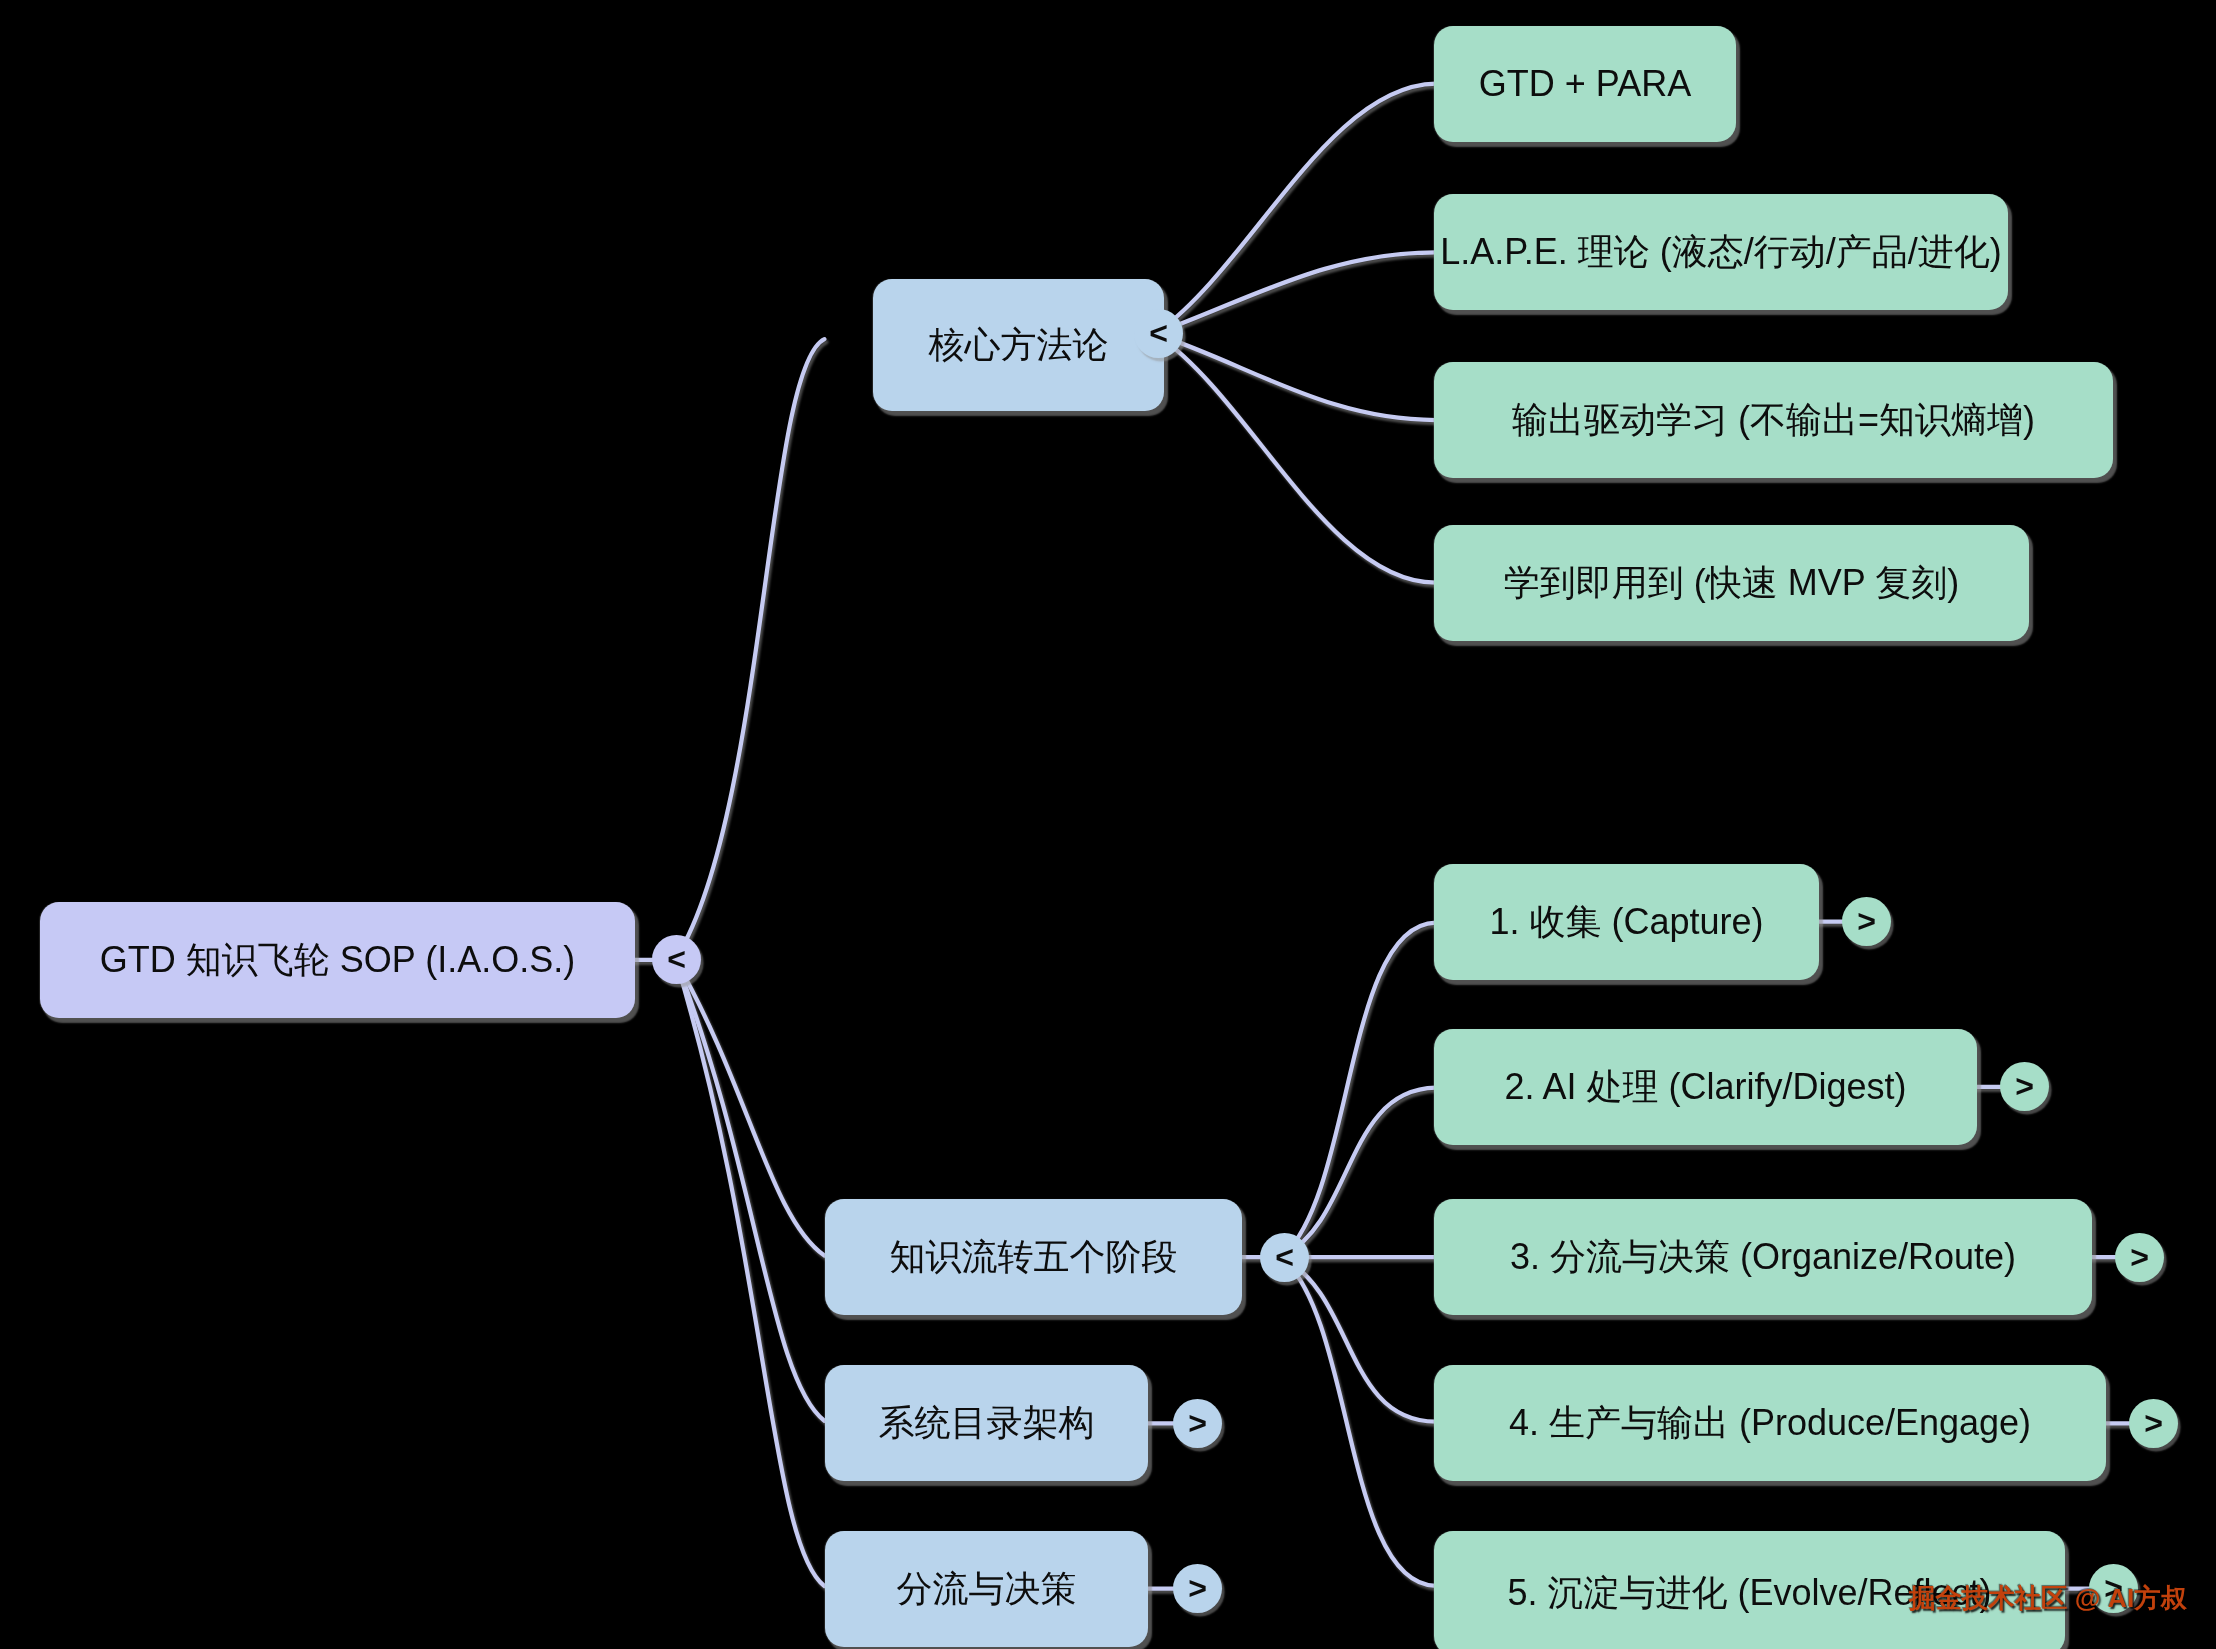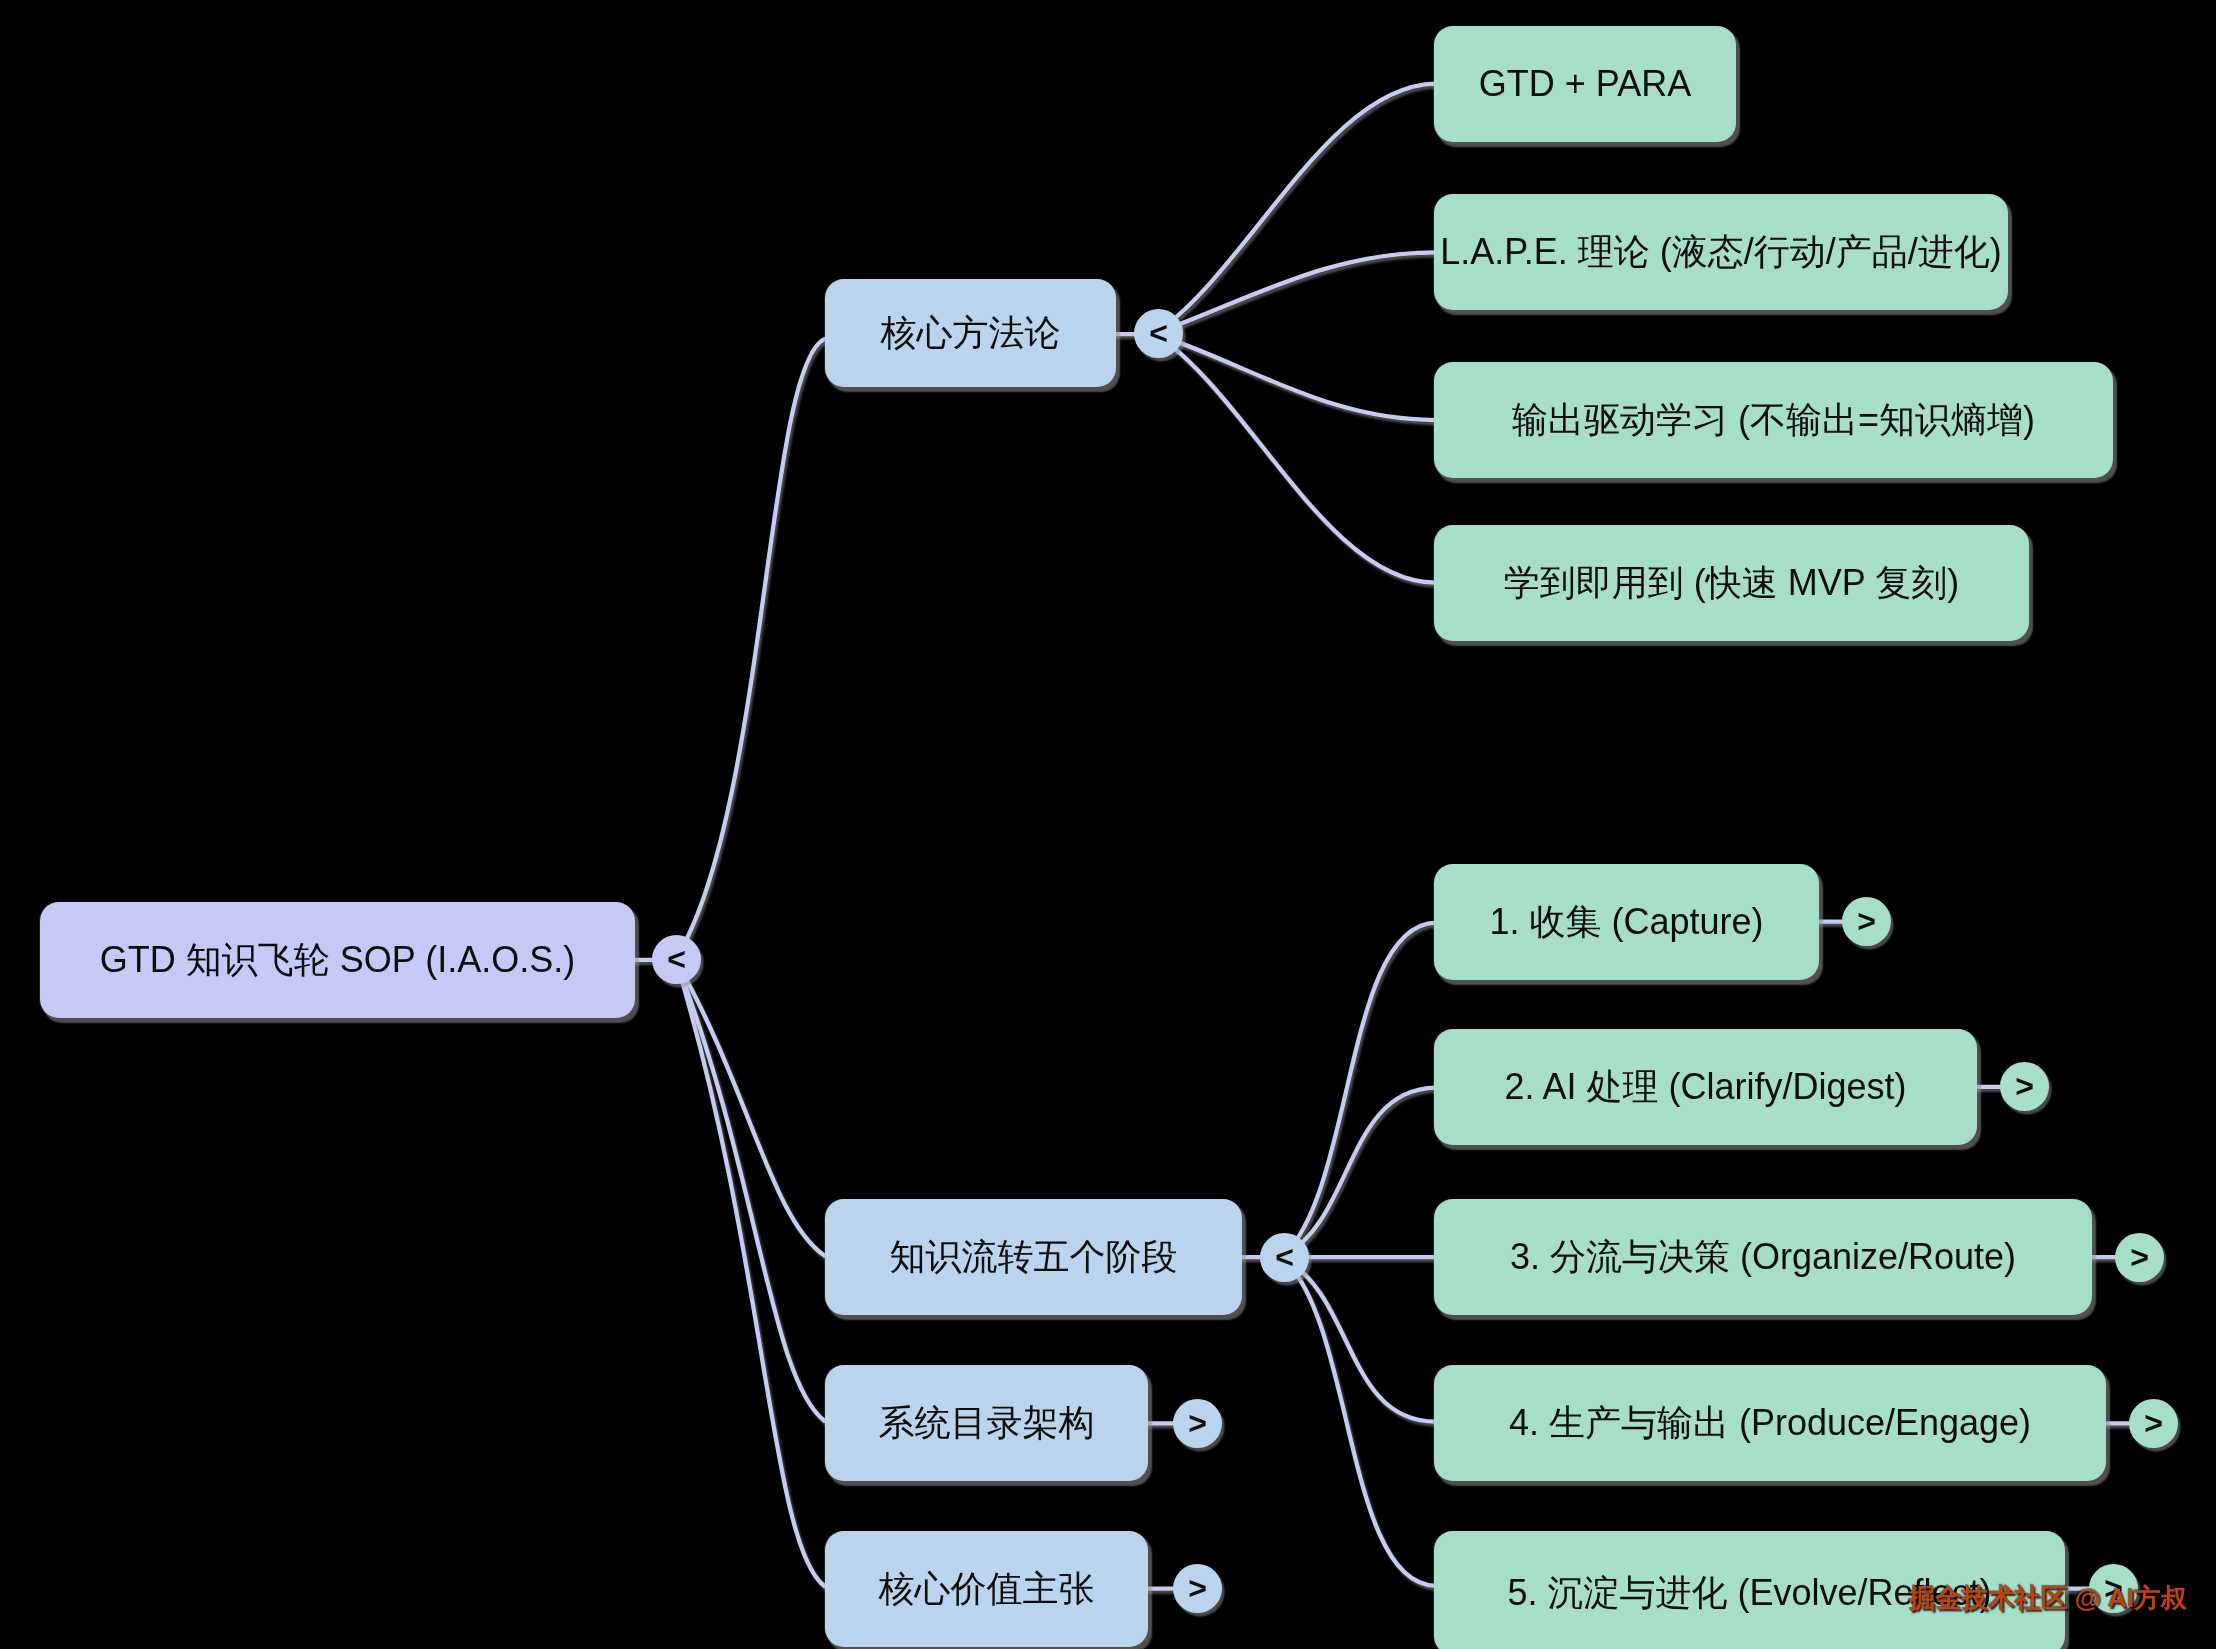--- a/index.html
+++ b/index.html
@@ -73,21 +73,21 @@
     <path d="M2131,1082 H2192"></path>
     <path d="M2316,1276 H2377"></path>
     <path d="M2451,1476 H2512"></path>
     <path d="M2468,1671 H2529"></path>
     <path d="M2420,1865 H2481"></path>
   </svg>
 
   <div class="node lavender" style="left:40px;top:902px;width:595px;height:116px;">GTD 知识飞轮 SOP (I.A.O.S.)</div>
   <div class="toggle lavender" style="left:652px;top:935px;">&lt;</div>
 
-  <div class="node blue" style="left:825px;top:279px;width:291px;height:108px;">核心方法论</div>
+  <div class="node blue" style="left:873px;top:279px;width:291px;height:132px;">核心方法论</div>
   <div class="toggle blue" style="left:1134px;top:309px;">&lt;</div>
 
   <div class="node green" style="left:1434px;top:25.6px;width:302px;height:116px;">GTD + PARA</div>
   <div class="node green" style="left:1434px;top:194px;width:574px;height:116px;">L.A.P.E. 理论 (液态/行动/产品/进化)</div>
   <div class="node green" style="left:1434px;top:362px;width:679px;height:116px;">输出驱动学习 (不输出=知识熵增)</div>
   <div class="node blue" style="left:825px;top:1199px;width:417px;height:116px;">知识流转五个阶段</div>
 
   <div class="node green" style="left:1434px;top:525px;width:595px;height:116px;">学到即用到 (快速 MVP 复刻)</div>
   <div class="toggle blue" style="left:1260px;top:1233px;">&lt;</div>
 
@@ -102,19 +102,19 @@
 
   <div class="node green" style="left:1434px;top:1365px;width:672px;height:116px;">4. 生产与输出 (Produce/Engage)</div>
   <div class="toggle green" style="left:2129px;top:1399px;">&gt;</div>
 
   <div class="node green" style="left:1434px;top:1531px;width:631px;height:124px;">5. 沉淀与进化 (Evolve/Reflect)</div>
   <div class="toggle green" style="left:2089px;top:1564px;">&gt;</div>
 
   <div class="node blue" style="left:825px;top:1365px;width:323px;height:116px;">系统目录架构</div>
   <div class="toggle blue" style="left:1173px;top:1399px;">&gt;</div>
 
-  <div class="node blue" style="left:825px;top:1531px;width:323px;height:116px;">核心价值主张</div>
+  <div class="node blue" style="left:825px;top:1531px;width:323px;height:116px;">分流与决策</div>
   <div class="toggle blue" style="left:1173px;top:1564px;">&gt;</div>
 
   <div class="watermark">掘金技术社区 @ AI方叔</div>
 
 </div>
 
 
 </body></html>

